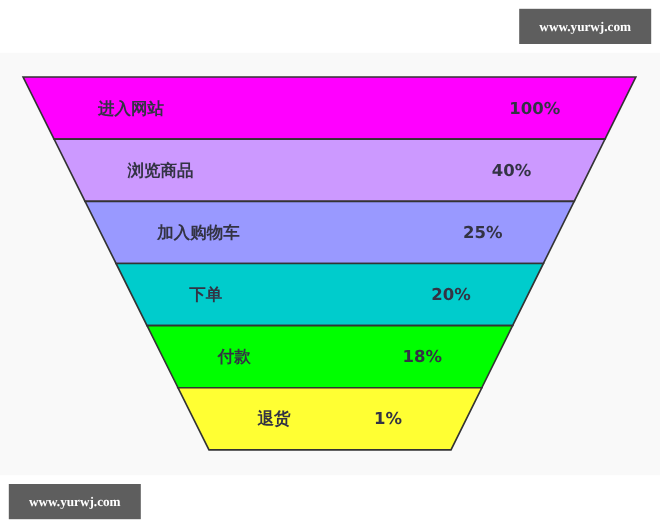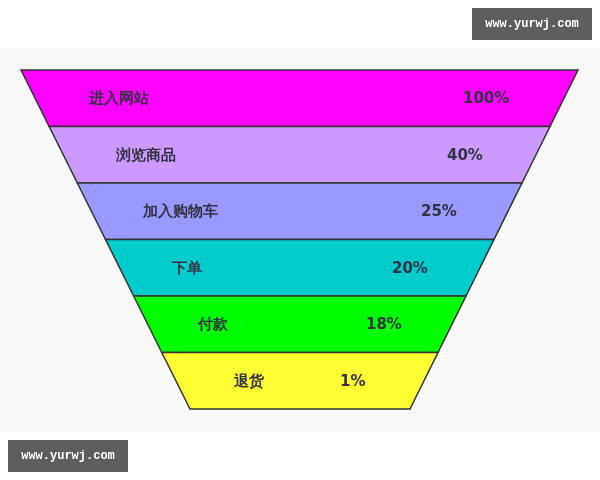--- a/index.html
+++ b/index.html
@@ -1,20 +1,20 @@
 <!DOCTYPE html>
 <html><head>
 <meta charset="utf-8">
 <style>
   html, body { margin:0; padding:0; }
   body { width:600px; height:480px; background:#ffffff; position:relative; overflow:hidden;
          font-family: "DejaVu Sans", "Liberation Sans", sans-serif; }
   .plot-bg { position:absolute; left:0; top:48px; width:600px; height:384px; background:#f9f9f9; }
   .watermark { position:absolute; background:#5e5e5e; color:#ffffff; font-size:12px; font-weight:bold;
-               display:flex; align-items:center; justify-content:center; font-family:Liberation Mono, monospace; }
+               display:flex; align-items:center; justify-content:center; font-family:Liberation Serif, serif; }
   .wm-top { left:472px; top:8px; width:120px; height:32px; }
   .wm-bottom { left:8px; top:440px; width:120px; height:32px; }
   svg.funnel { position:absolute; left:0; top:0; }
   .lbl { font-size:15px; font-weight:bold; fill:#333344; }
 </style>
 </head>
 <body>
 
 <div class="plot-bg"></div>
 <div class="watermark wm-top">www.yurwj.com</div>

